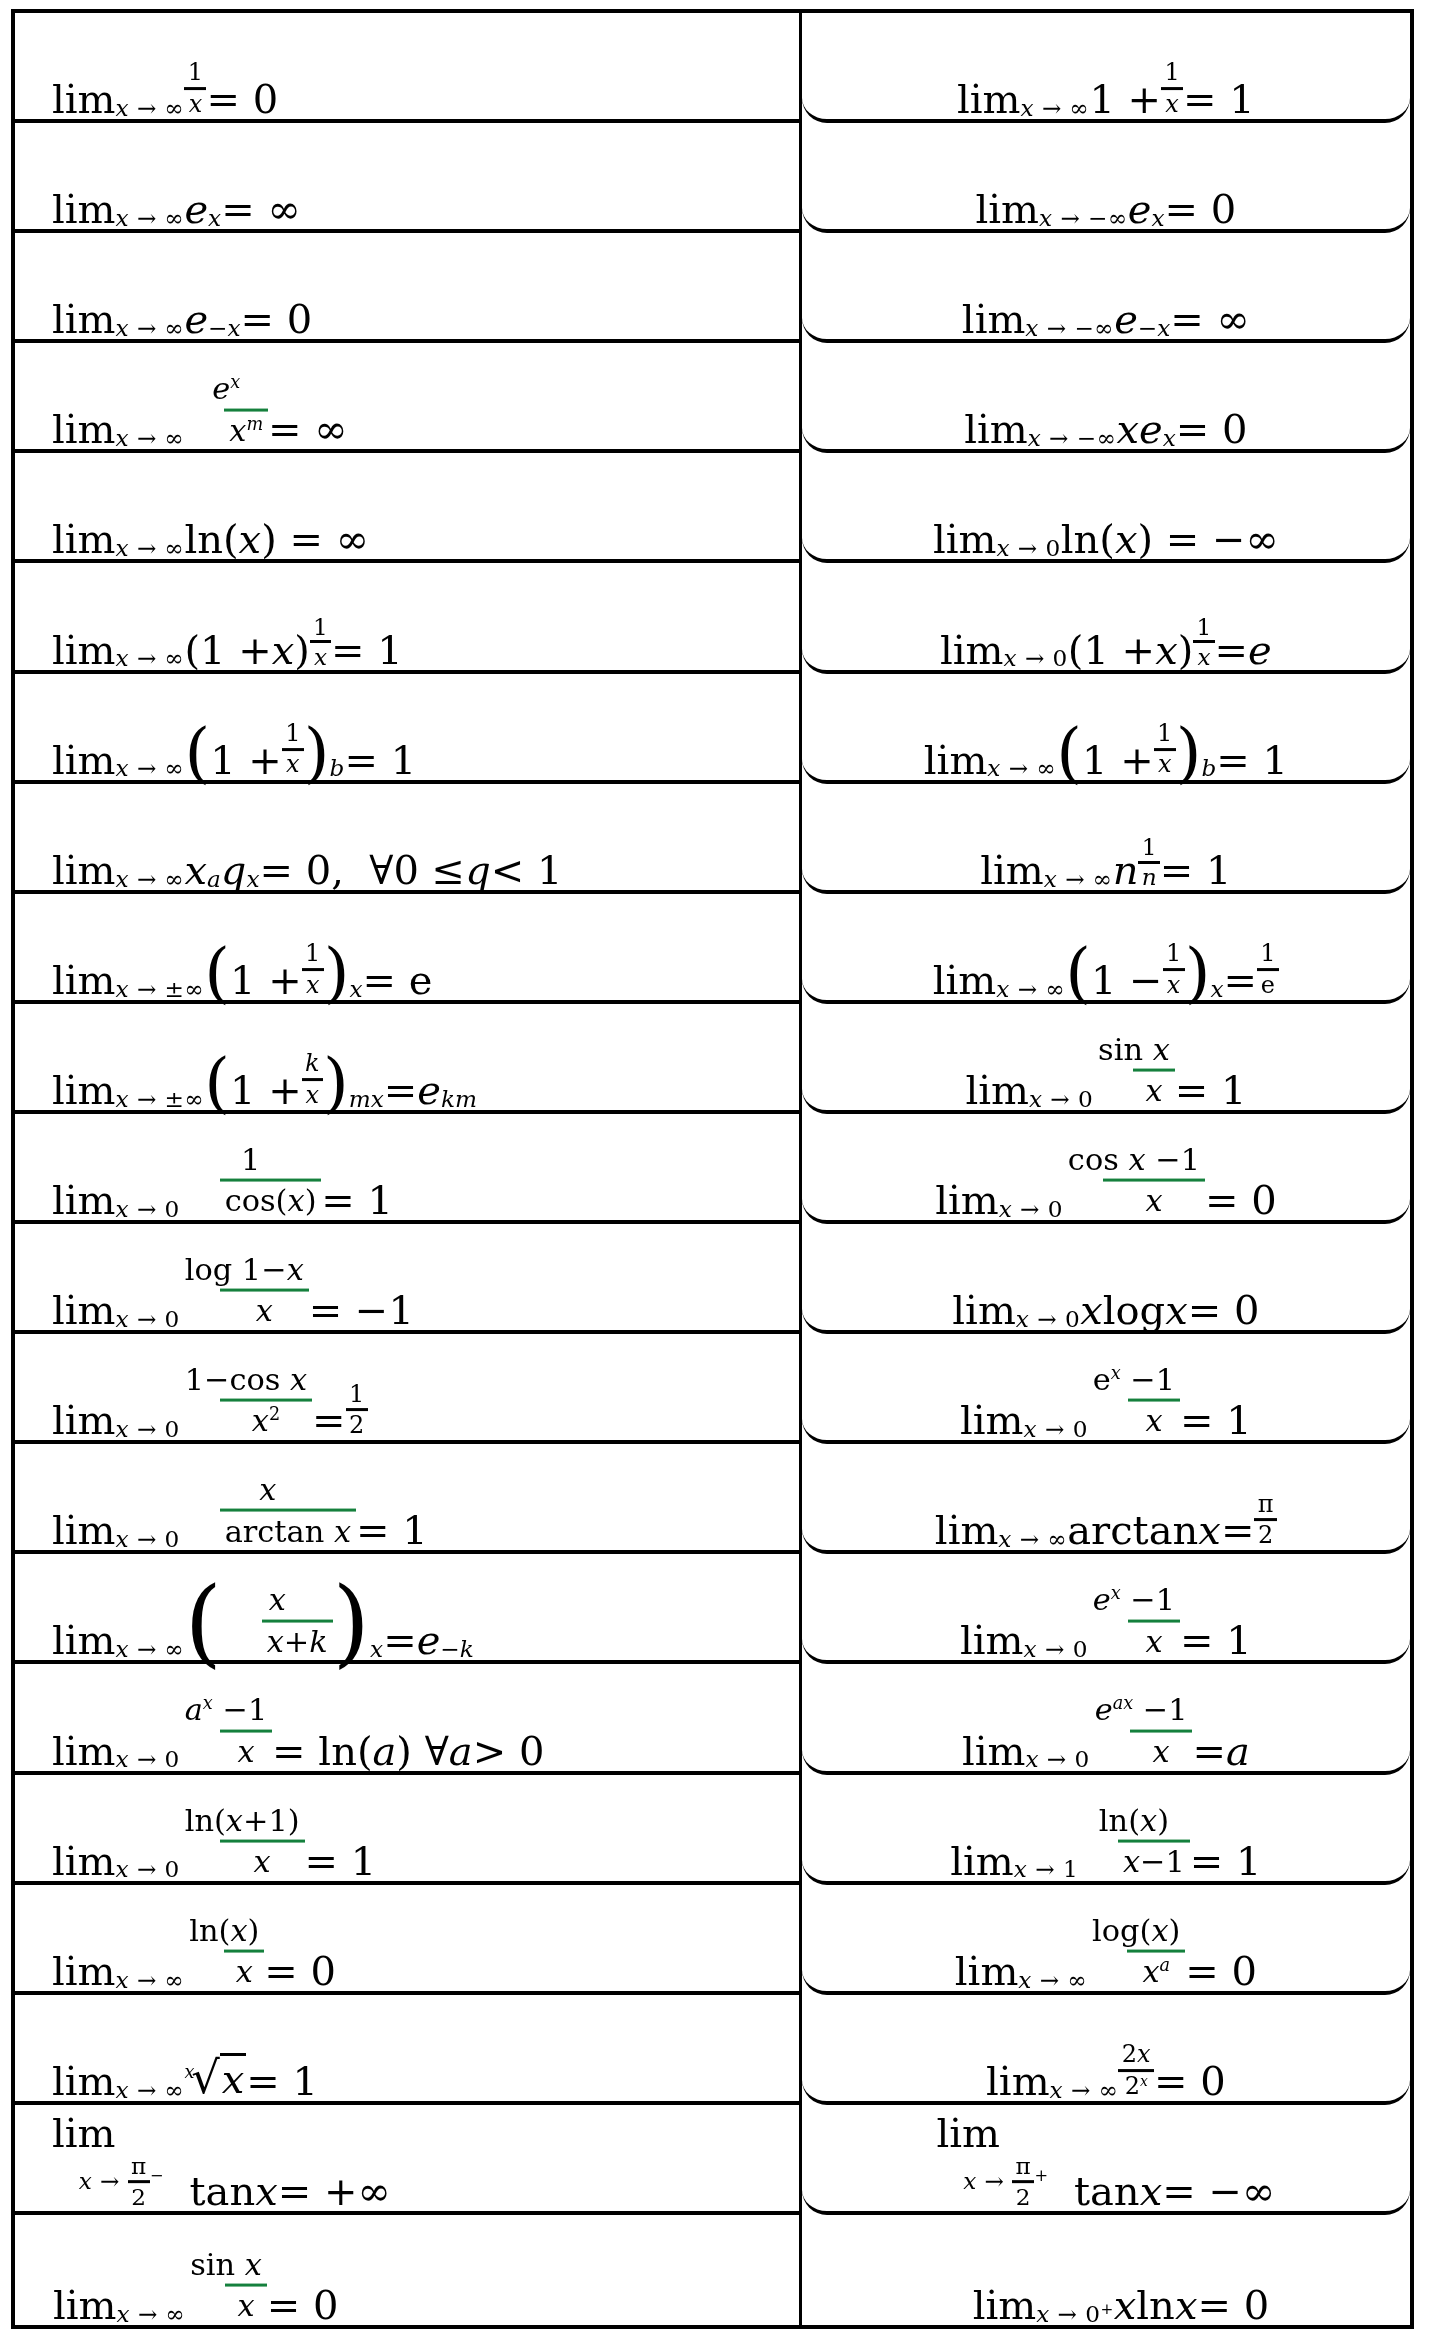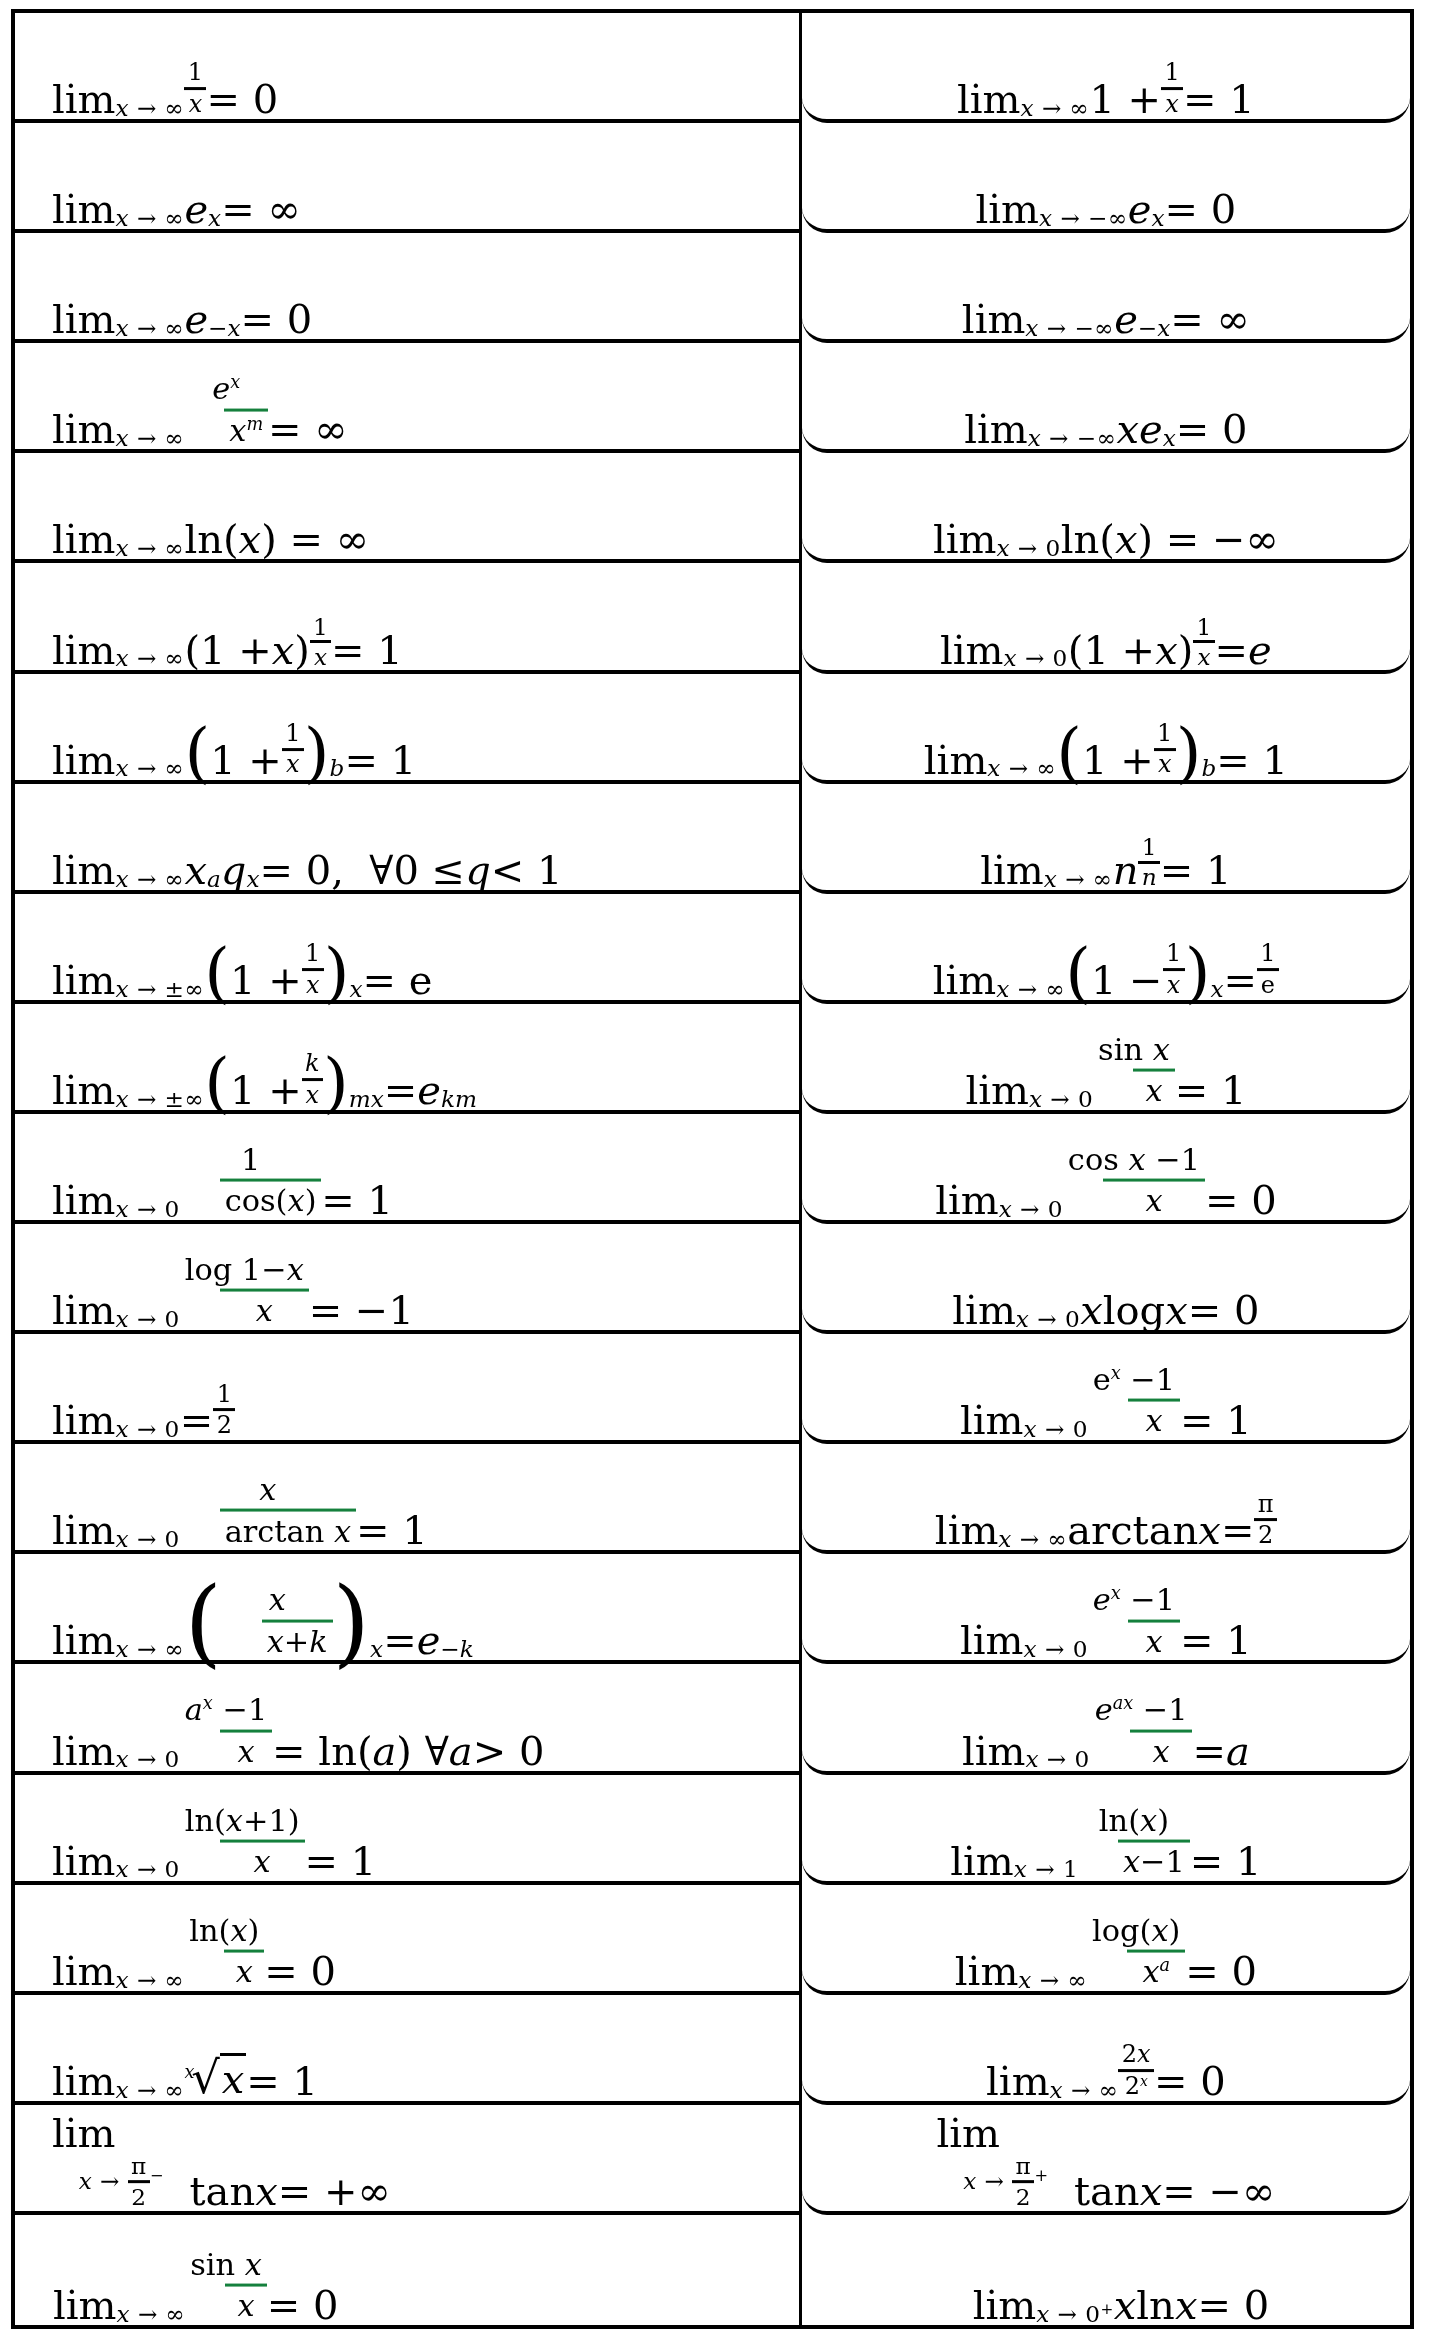--- a/index.html
+++ b/index.html
@@ -128,21 +128,24 @@
           <span class="n">cos <i>x</i> −1</span>
           <span class="d"><i>x</i></span>
         </span> = 0</div>
 
   <div class="cell l">lim<sub class="ls"><i>x</i> → 0</sub> <span class="bfrac">
           <span class="n">log 1−<i>x</i></span>
           <span class="d"><i>x</i></span>
         </span> = −1</div>
   <div class="cell r">lim<sub class="ls"><i>x</i> → 0</sub> <i>x</i> log <i>x</i> = 0</div>
 
-  <div class="cell l">lim<sub class="ls"><i>x</i> → 0</sub>  = <span class="frac">
+  <div class="cell l">lim<sub class="ls"><i>x</i> → 0</sub> <span class="bfrac">
+          <span class="n">1−cos <i>x</i></span>
+          <span class="d"><i>x</i><sup>2</sup></span>
+        </span> = <span class="frac">
           <span class="n">1</span>
           <span class="d">2</span>
         </span></div>
   <div class="cell r">lim<sub class="ls"><i>x</i> → 0</sub> <span class="bfrac">
           <span class="n">e<sup><i>x</i></sup> −1</span>
           <span class="d"><i>x</i></span>
         </span> = 1</div>
 
   <div class="cell l">lim<sub class="ls"><i>x</i> → 0</sub> <span class="bfrac">
           <span class="n"><i>x</i></span>

